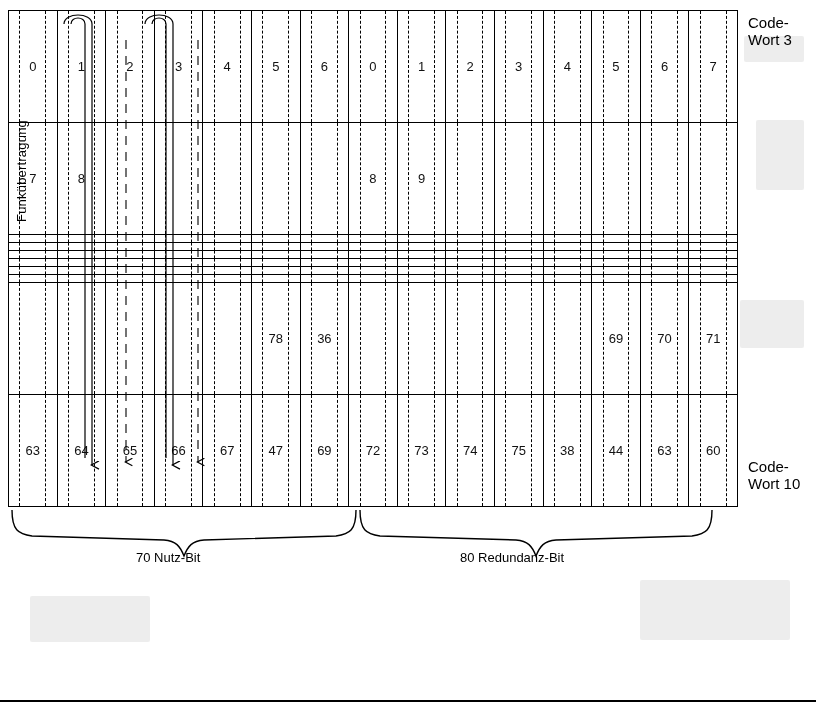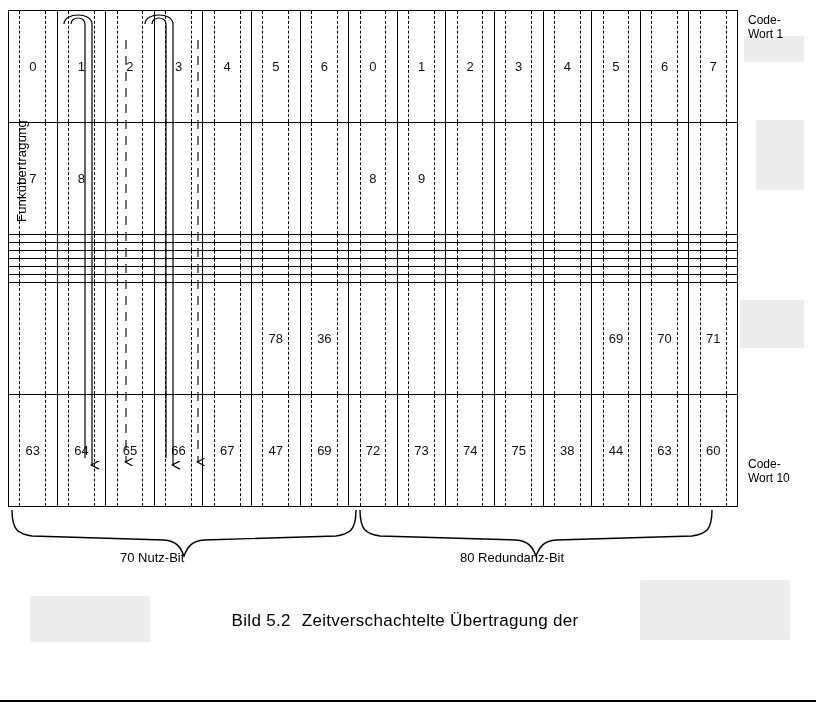--- a/index.html
+++ b/index.html
@@ -73,21 +73,21 @@
     transform: rotate(-90deg);
     transform-origin: left top;
     font-size: 13px;
     white-space: nowrap;
     letter-spacing: 0.2px;
   }
 
   
   .code-label {
     position: absolute;
-    font-size: 12px;
+    font-size: 15px;
     line-height: 1.15;
     white-space: nowrap;
   }
   #code-top { left: 748px; top: 14px; }
   #code-bottom { left: 748px; top: 458px; }
 
   
   .arrows {
     position: absolute;
     left: 8px;
@@ -103,21 +103,21 @@
     left: 8px;
     top: 508px;
     width: 740px;
     height: 70px;
   }
   .brace-cap {
     position: absolute;
     font-size: 13px;
     white-space: nowrap;
   }
-  #cap-nutz { left: 112px; top: 42px; text-align: right; }
+  #cap-nutz { left: 128px; top: 42px; text-align: right; }
   #cap-red { left: 452px; top: 42px; text-align: center; }
 
   
   .caption {
     position: absolute;
     left: 0;
     top: 608px;
     width: 816px;
     text-align: center;
     font-size: 17px;
@@ -939,21 +939,21 @@
             </td>
         </tr>
       </tbody>
     </table>
   </div>
 
   <div class="vlabel">Funkübertragung</div>
 
   <div class="code-label" id="code-top">
     <div>Code-</div>
-    <div>Wort 1</div>
+    <div>Wort 3</div>
   </div>
   <div class="code-label" id="code-bottom">
     <div>Code-</div>
     <div>Wort 10</div>
   </div>
 
   <svg class="arrows" viewBox="0 0 740 510" width="740" height="510">
     <defs>
       <marker id="ah" markerWidth="8" markerHeight="8" refX="3.6" refY="6.4" orient="auto">
         <path d="M0.2,0.6 L3.6,7 L7,0.6" fill="none" stroke="#000" stroke-width="1.1"></path>
@@ -975,20 +975,16 @@
 
       <path d="M4,2 C4,22 10,26 24,28 L156,32 C168,33 172,38 176,48 C180,38 184,33 196,32 L328,28 C342,26 348,22 348,2" fill="none" stroke="#000" stroke-width="1.4"></path>
 
       <path d="M352,2 C352,22 358,26 372,28 L508,32 C520,33 524,38 528,48 C532,38 536,33 548,32 L684,28 C698,26 704,22 704,2" fill="none" stroke="#000" stroke-width="1.4"></path>
     </svg>
     <div class="brace-cap" id="cap-nutz">70 Nutz-Bit</div>
     <div class="brace-cap" id="cap-red">80 Redundanz-Bit</div>
   </div>
 
   <div class="caption">
-    <div class="line1">
-      <span>Bild 5.2</span>
-      <span>Zeitverschachtelte Übertragung der</span>
-    </div>
   </div>
 
   <div class="page-rule"></div>
 </div>
 
 </body></html>

